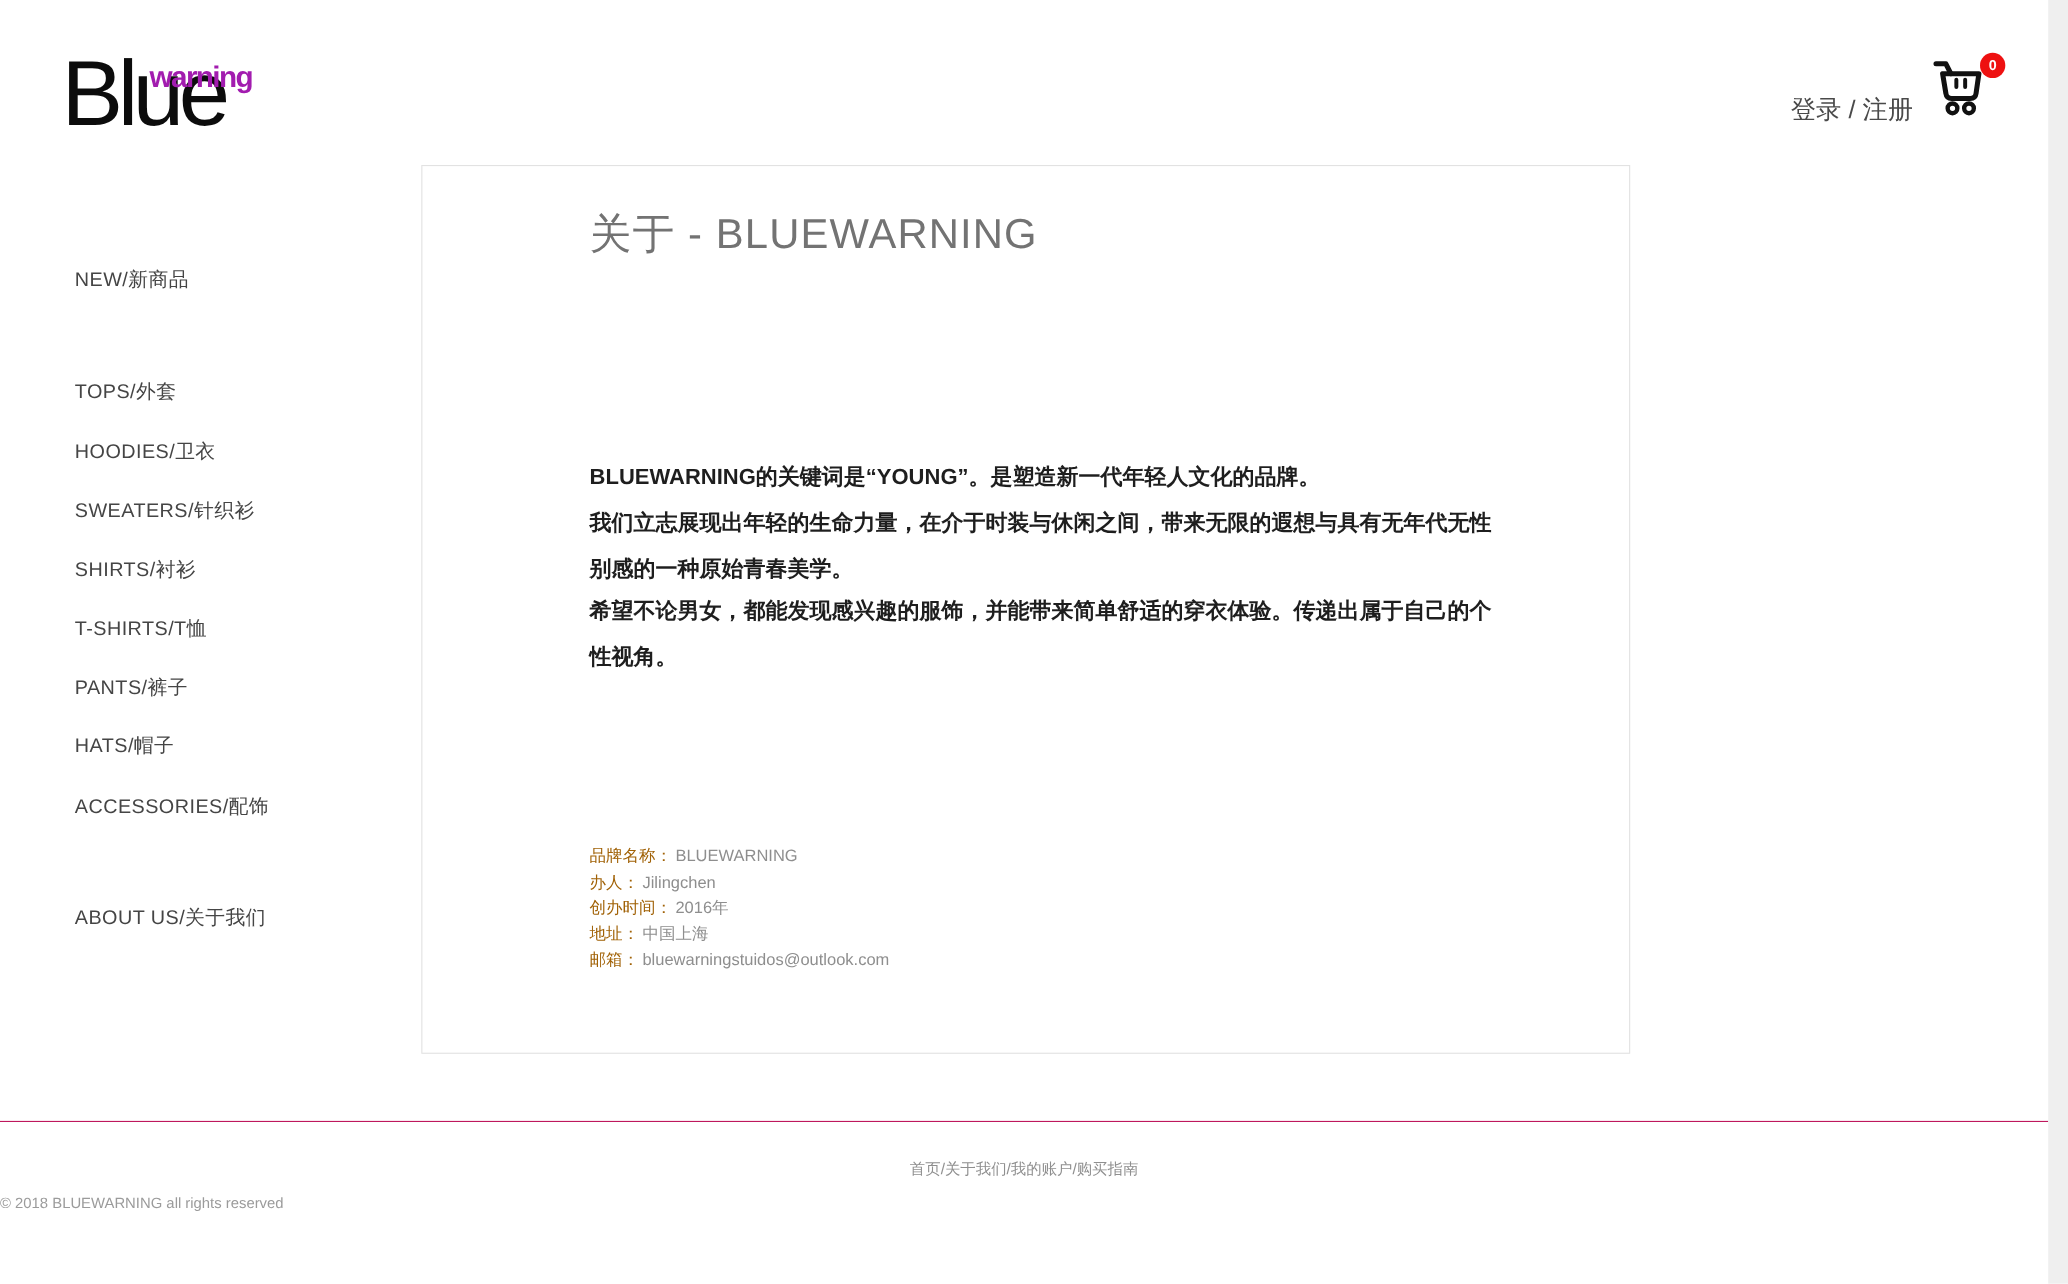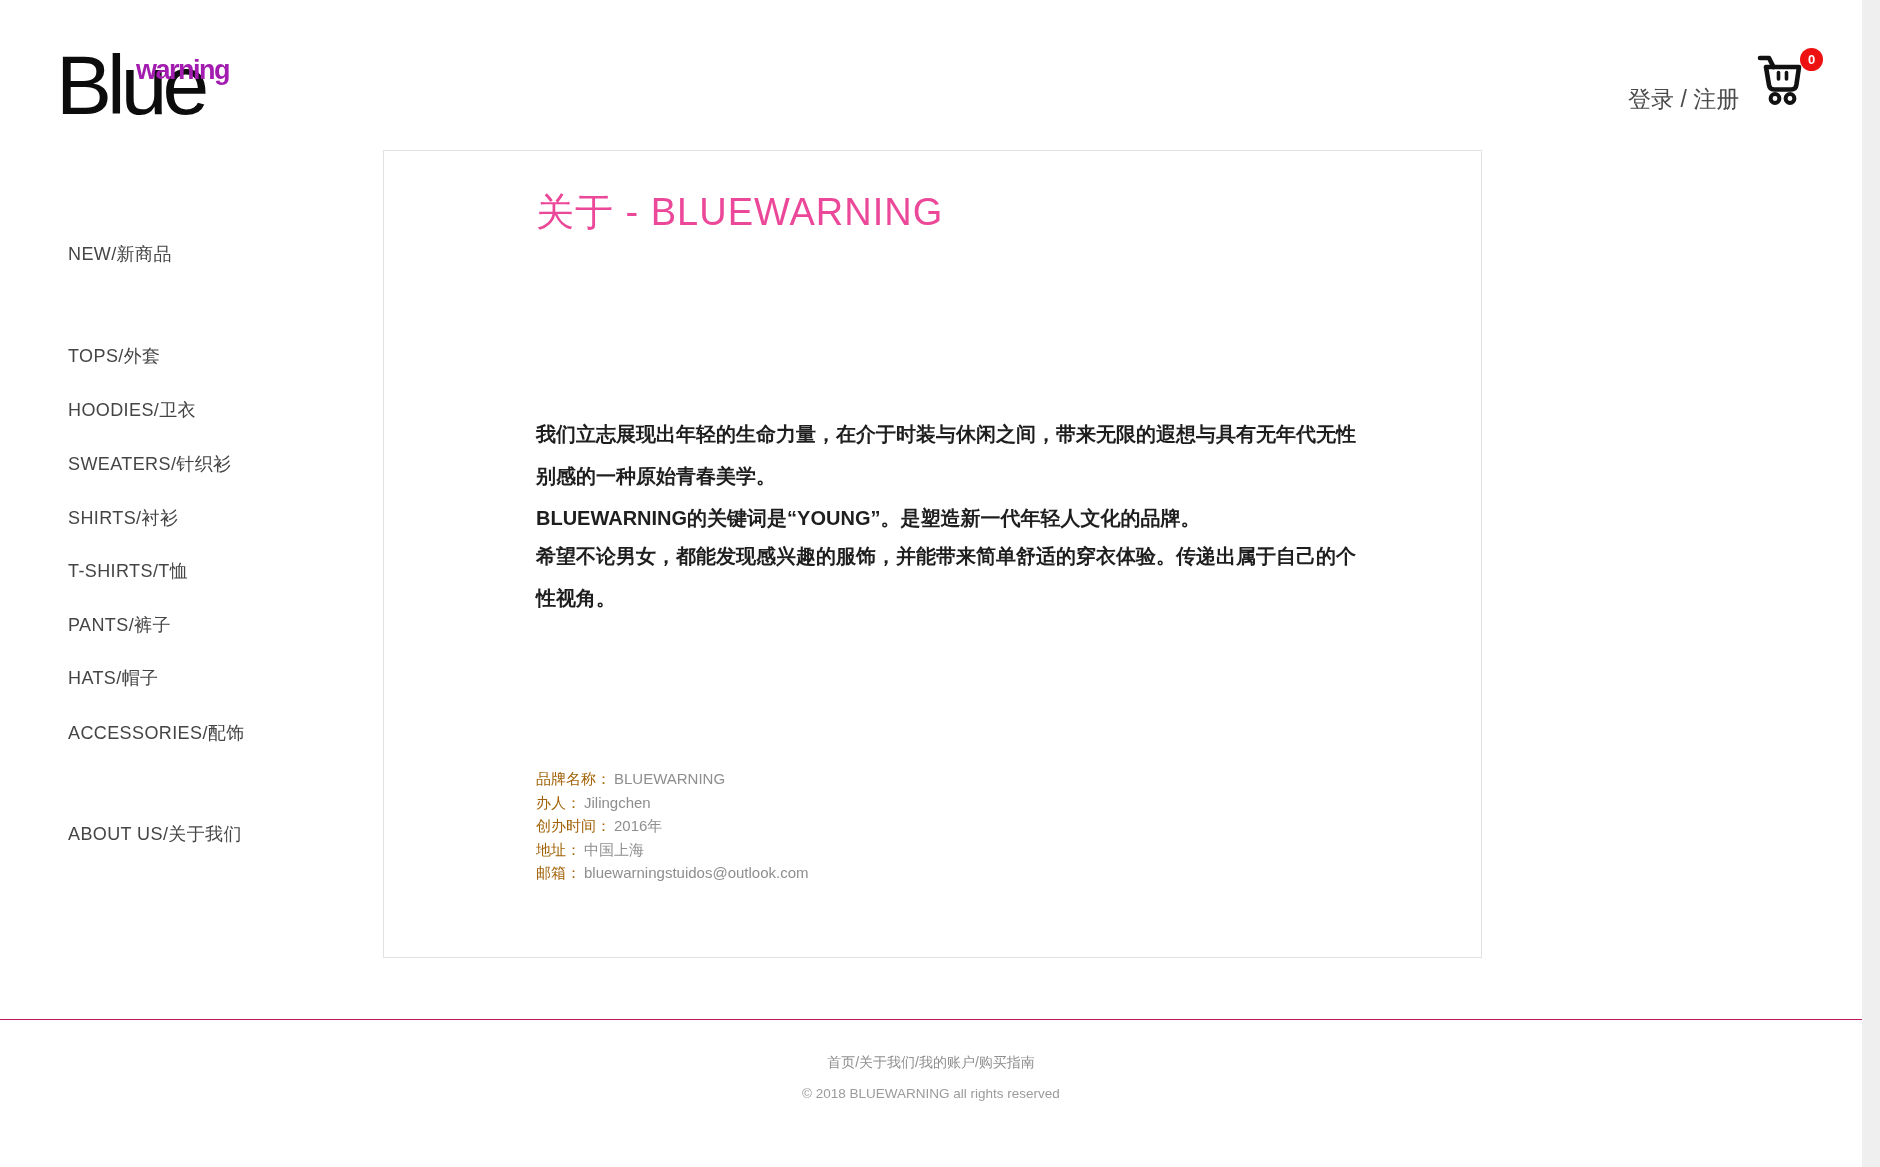--- a/index.html
+++ b/index.html
@@ -63,21 +63,21 @@
   
   .content-box {
     position: absolute; left: 383px; top: 150px;
     width: 1099px; height: 808px;
     background: #ffffff;
     border: 1px solid #e2e2e2;
   }
   .page-title {
     position: absolute; left: 152px; top: 36px;
     font-size: 38px; letter-spacing: 1px;
-    color: #ec4899; font-weight: 300;
+    color: #737373; font-weight: 300;
   }
   .body-copy {
     position: absolute; left: 152px; width: 824px;
     font-size: 20px; line-height: 42px;
     font-weight: bold; color: #1e1e1e;
   }
   .para1 { top: 262px; }
   .para2 { top: 384px; }
   .info-block {
     position: absolute; left: 152px; top: 616px;
@@ -94,21 +94,20 @@
     background: #ffffff;
   }
   .footer-links {
     position: absolute; top: 34px; left: 0; width: 100%;
     text-align: center;
     font-size: 14px; color: #8f8f8f;
   }
   .footer-links span.lnk { cursor: pointer; }
   .footer-copy {
     position: absolute; top: 66px; left: 0; width: 100%;
-    text-align: center;
     font-size: 13.5px; color: #9b9b9b;
   }
 
   
   .scrollbar-track {
     position: absolute; right: 0; top: 0;
     width: 18px; height: 1167px;
     background: #efefef;
   }
 </style>
@@ -146,22 +145,22 @@
   <div class="side-item" style="top:613px">PANTS/裤子</div>
   <div class="side-item" style="top:666px">HATS/帽子</div>
   <div class="side-item" style="top:721px">ACCESSORIES/配饰</div>
   <div class="side-item" style="top:822px">ABOUT US/关于我们</div>
 </nav>
 
 <main class="content-box">
   <h1 class="page-title" style="margin:0; font-weight:300;">关于 - BLUEWARNING</h1>
 
   <div class="body-copy para1">
+    <div>BLUEWARNING的关键词是“YOUNG”。是塑造新一代年轻人文化的品牌。</div>
     <div>我们立志展现出年轻的生命力量，在介于时装与休闲之间，带来无限的遐想与具有无年代无性别感的一种原始青春美学。</div>
-    <div>BLUEWARNING的关键词是“YOUNG”。是塑造新一代年轻人文化的品牌。</div>
   </div>
 
   <div class="body-copy para2">希望不论男女，都能发现感兴趣的服饰，并能带来简单舒适的穿衣体验。传递出属于自己的个性视角。</div>
 
   <div class="info-block">
     <div><span class="info-label">品牌名称：</span><span class="info-value">BLUEWARNING</span></div>
     <div><span class="info-label">办人：</span><span class="info-value">Jilingchen</span></div>
     <div><span class="info-label">创办时间：</span><span class="info-value">2016年</span></div>
     <div><span class="info-label">地址：</span><span class="info-value">中国上海</span></div>
     <div><span class="info-label">邮箱：</span><span class="info-value">bluewarningstuidos@outlook.com</span></div>

